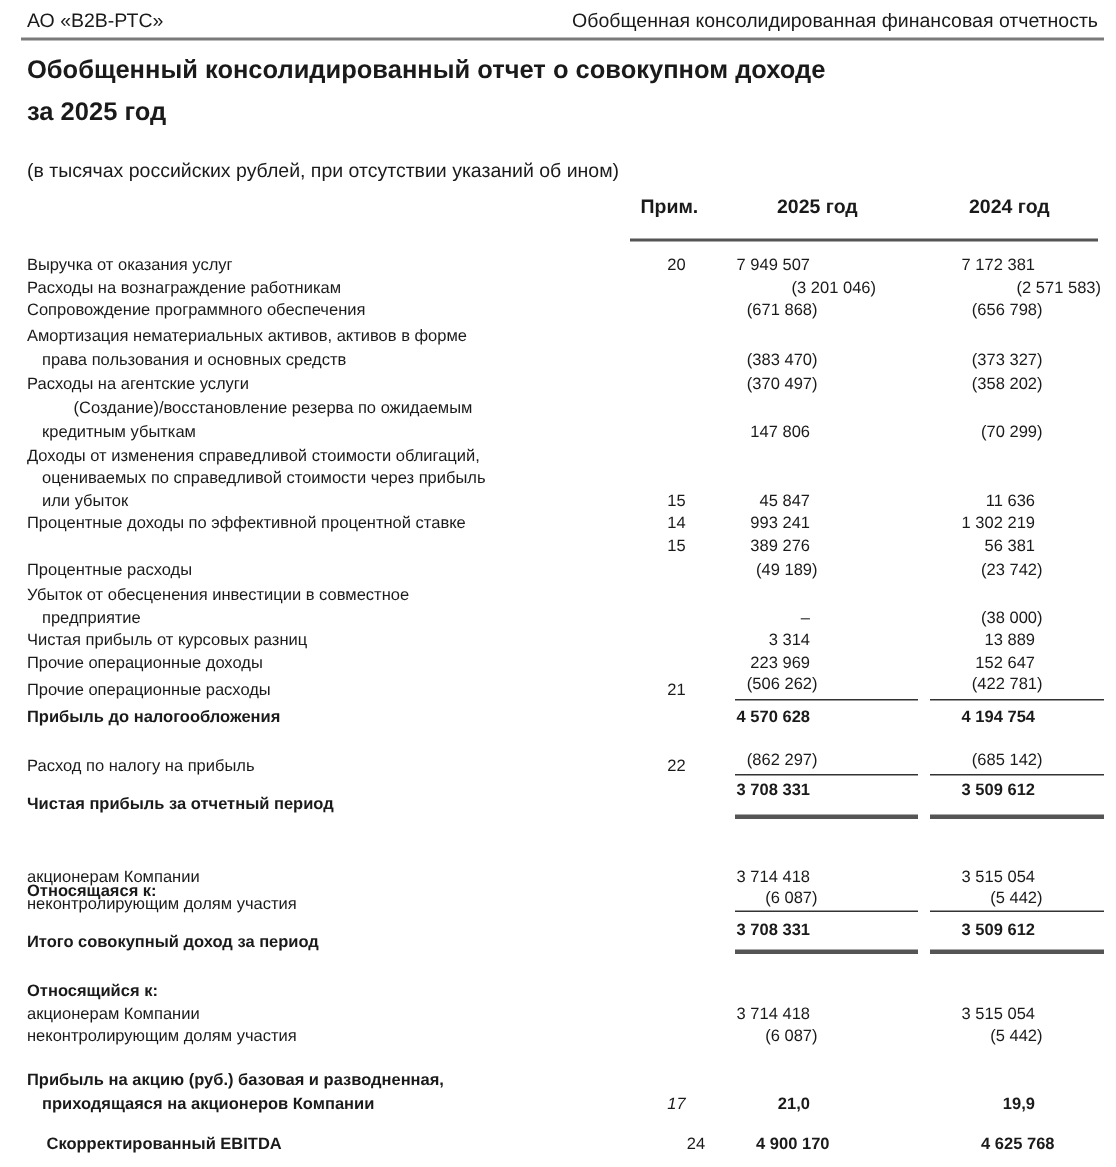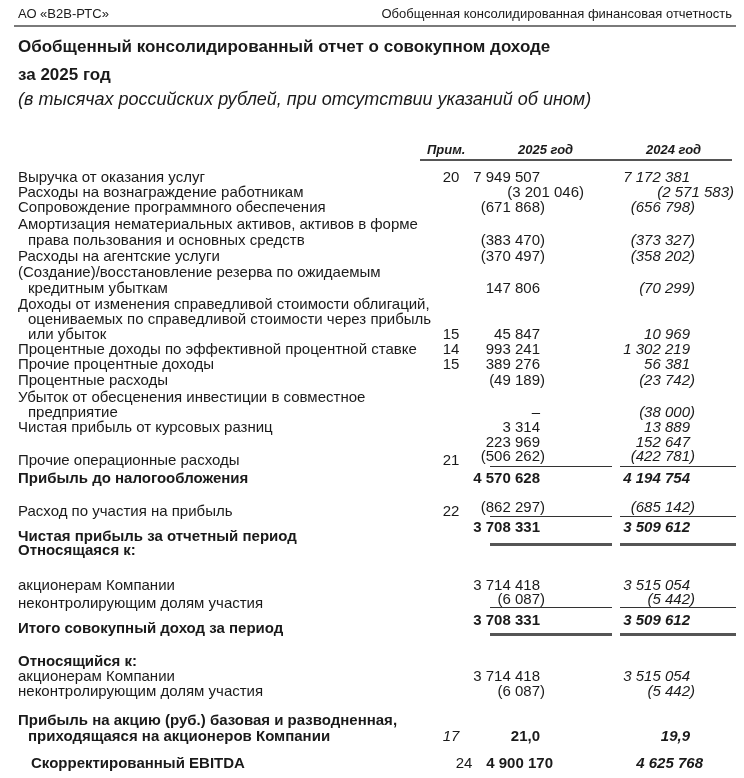--- a/index.html
+++ b/index.html
@@ -3,29 +3,29 @@
 <meta charset="utf-8">
 <style>
   html, body { margin:0; padding:0; background:#ffffff; }
   body { width:744px; height:778px; position:relative; overflow:hidden;
          font-family:"Liberation Sans", sans-serif; color:#1a1a1a; }
   .abs { position:absolute; white-space:nowrap; }
   .hdr-left { left:18px; top:6px; font-size:13px; }
   .hdr-right { right:12px; top:6px; font-size:13px; }
   .hdr-line { left:14px; right:8px; top:25px; height:2px; background:#7a7a7a; position:absolute; }
   .title { left:18px; font-size:17px; font-weight:bold; }
-  .subtitle { left:18px; top:89px; font-size:18px; font-style:italic; }
-  .colhead { font-size:13px; font-weight:bold; font-style:italic; top:142px;text-align:right; }
+  .subtitle { left:18px; top:106px; font-size:13px; }
+  .colhead { font-size:13px; font-weight:bold; top:130px;text-align:right; }
   .colline { position:absolute; left:420px; right:12px; top:159px; height:2px; background:#555; }
-  .row { position:absolute; left:0; width:712px; height:16px; font-size:15px; line-height:16px; }
+  .row { position:absolute; left:0; width:712px; height:16px; font-size:11px; line-height:16px; }
   .lbl { position:absolute; left:18px; white-space:nowrap; }
   .lbl.ind { left:28px; }
   .note { position:absolute; left:436px; width:30px; text-align:center; }
   .v25 { position:absolute; right:172px; text-align:right; white-space:nowrap; }
-  .v24 { position:absolute; right:22px; white-space:nowrap;font-style:italic; }
+  .v24 { position:absolute; right:22px; white-space:nowrap; }
   .neg25 { right:167px; }
   .neg24 { right:17px; }
   .b { font-weight:bold; }
   .rule { position:absolute; height:1px; background:#333; }
   .rule25 { left:490px; width:122px; }
   .rule24 { left:620px; width:116px; }
   .dbl { height:3px; background:#555; }
 </style>
 </head>
 <body>
@@ -70,51 +70,50 @@
   <span class="v25 neg25">(383 470)</span>
   <span class="v24 neg24">(373 327)</span>
 </div>
 
 <div class="row" style="top:248px;">
   <span class="lbl">Расходы на агентские услуги</span>
   <span class="v25 neg25">(370 497)</span>
   <span class="v24 neg24">(358 202)</span>
 </div>
 
-<div class="row" style="top:264px;">
+<div class="row" style="top:264px;margin-left:31px;">
   <span class="lbl">(Создание)/восстановление резерва по ожидаемым</span>
 </div>
 <div class="row" style="top:280px;">
   <span class="lbl ind">кредитным убыткам</span>
   <span class="v25">147 806</span>
   <span class="v24 neg24">(70 299)</span>
 </div>
 
 <div class="row" style="top:296px;">
   <span class="lbl">Доходы от изменения справедливой стоимости облигаций,</span>
 </div>
 <div class="row" style="top:311px;">
   <span class="lbl ind">оцениваемых по справедливой стоимости через прибыль</span>
 </div>
 <div class="row" style="top:326px;">
   <span class="lbl ind">или убыток</span>
   <span class="note">15</span>
   <span class="v25">45 847</span>
-  <span class="v24">10 969</span>
+  <span class="v24">11 636</span>
 </div>
 
 <div class="row" style="top:341px;">
   <span class="lbl">Процентные доходы по эффективной процентной ставке</span>
   <span class="note">14</span>
   <span class="v25">993 241</span>
   <span class="v24">1 302 219</span>
 </div>
 
 <div class="row" style="top:356px;">
-  <span class="lbl">Прочие процентные доходы</span>
   <span class="note">15</span>
   <span class="v25">389 276</span>
   <span class="v24">56 381</span>
 </div>
 
 <div class="row" style="top:372px;">
   <span class="lbl">Процентные расходы</span>
   <span class="v25 neg25">(49 189)</span>
   <span class="v24 neg24">(23 742)</span>
 </div>
@@ -128,57 +127,58 @@
   <span class="v24 neg24">(38 000)</span>
 </div>
 
 <div class="row" style="top:419px;">
   <span class="lbl">Чистая прибыль от курсовых разниц</span>
   <span class="v25">3 314</span>
   <span class="v24">13 889</span>
 </div>
 
 <div class="row" style="top:434px;">
+  <span class="lbl">Прочие операционные доходы</span>
   <span class="v25">223 969</span>
   <span class="v24">152 647</span>
 </div>
 
 <div class="row" style="top:452px;">
   <span class="lbl">Прочие операционные расходы</span>
   <span class="note">21</span>
   <span class="v25 neg25" style="top:-4px;">(506 262)</span>
   <span class="v24 neg24" style="top:-4px;">(422 781)</span>
 </div>
 <div class="rule rule25" style="top:466px;"></div>
 <div class="rule rule24" style="top:466px;"></div>
 
 <div class="row b" style="top:470px;">
   <span class="lbl">Прибыль до налогообложения</span>
   <span class="v25">4 570 628</span>
   <span class="v24">4 194 754</span>
 </div>
 
 <div class="row" style="top:503px;">
-  <span class="lbl">Расход по участия на прибыль</span>
+  <span class="lbl">Расход по налогу на прибыль</span>
   <span class="note">22</span>
   <span class="v25 neg25" style="top:-4px;">(862 297)</span>
   <span class="v24 neg24" style="top:-4px;">(685 142)</span>
 </div>
 <div class="rule rule25" style="top:516px;"></div>
 <div class="rule rule24" style="top:516px;"></div>
 
 <div class="row b" style="top:528px;">
   <span class="lbl">Чистая прибыль за отчетный период</span>
   <span class="v25" style="top:-9px;">3 708 331</span>
   <span class="v24" style="top:-9px;">3 509 612</span>
 </div>
 <div class="rule rule25 dbl" style="top:543px;"></div>
 <div class="rule rule24 dbl" style="top:543px;"></div>
 
-<div class="row b" style="top:542px;padding-left:24px;">
+<div class="row b" style="top:586px;padding-left:24px;">
   <span class="lbl">Относящаяся к:</span>
 </div>
 <div class="row" style="top:577px;">
   <span class="lbl">акционерам Компании</span>
   <span class="v25">3 714 418</span>
   <span class="v24">3 515 054</span>
 </div>
 <div class="row" style="top:595px;">
   <span class="lbl">неконтролирующим долям участия</span>
   <span class="v25 neg25" style="top:-4px;">(6 087)</span>

